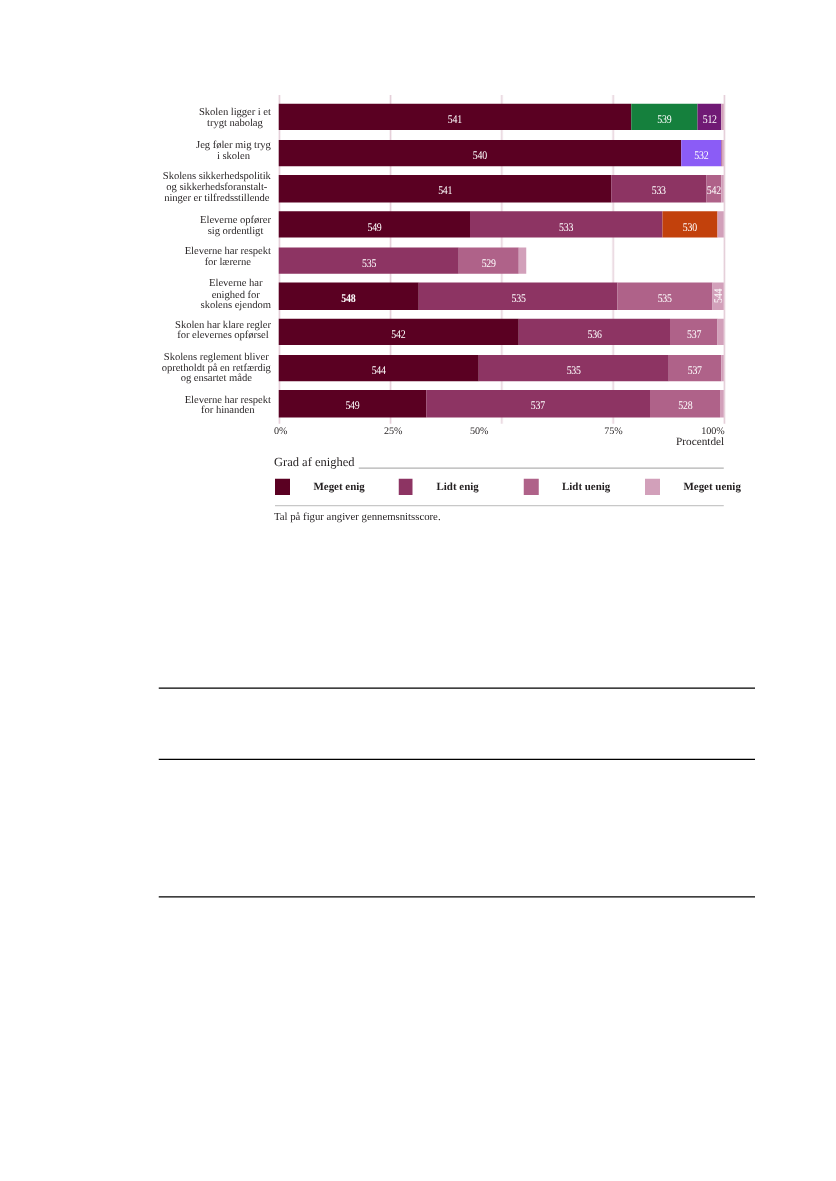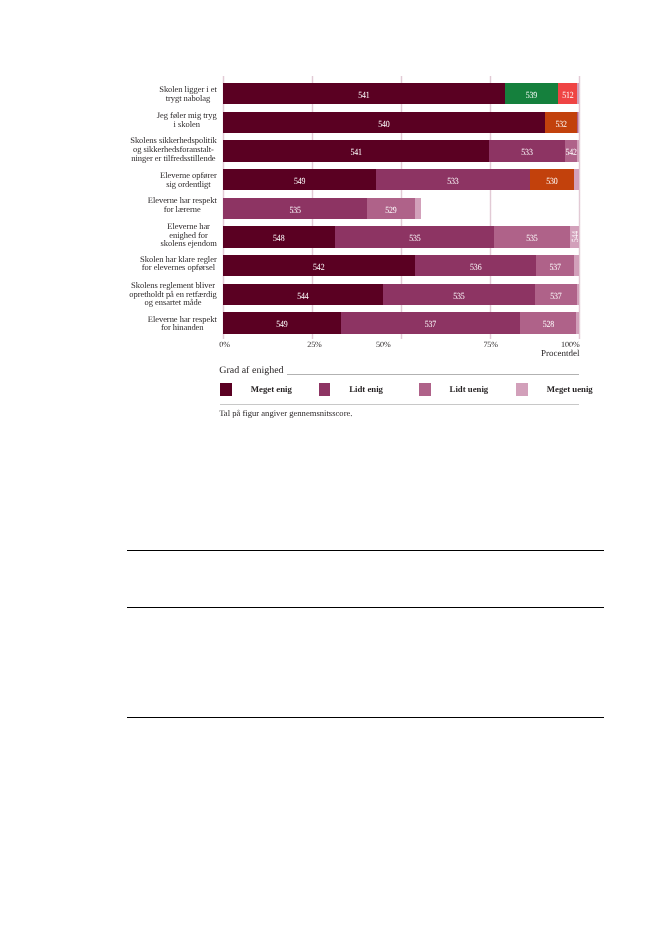--- a/index.html
+++ b/index.html
@@ -67,30 +67,30 @@
         <div class="gridline" style="left: 50%;"></div>
         <div class="gridline" style="left: 75%;"></div>
         <div class="gridline" style="left: 100%;"></div>
         <div class="row" style="top: 0px;">
           <div class="seg" style="width: 79.25%; background: rgb(90, 0, 34);">
             <div class="val">541</div>
           </div>
           <div class="seg" style="width: 14.87%; background: #15803d;">
             <div class="val">539</div>
           </div>
-          <div class="seg" style="width: 5.51%; background: #ef4444;">
+          <div class="seg" style="width: 5.51%; background: #701a75;">
             <div class="val">512</div>
           </div>
           <div class="seg" style="width: 0.37%; background: rgb(210, 160, 186);"></div>
         </div>
         <div class="row" style="top: 28.65px;">
           <div class="seg" style="width: 90.5%; background: rgb(90, 0, 34);">
             <div class="val">540</div>
           </div>
-          <div class="seg" style="width: 9.08%; background: #c2410c;">
+          <div class="seg" style="width: 9.08%; background: #8b5cf6;">
             <div class="val">532</div>
           </div>
           <div class="seg" style="width: 0.28%; background: rgb(175, 98, 137);"></div>
           <div class="seg" style="width: 0.14%; background: rgb(210, 160, 186);"></div>
         </div>
         <div class="row" style="top: 57.3px;">
           <div class="seg" style="width: 74.89%; background: rgb(90, 0, 34);">
             <div class="val">541</div>
           </div>
           <div class="seg" style="width: 21.37%; background: rgb(141, 52, 99);">
@@ -116,21 +116,21 @@
         <div class="row" style="top: 114.6px;">
           <div class="seg" style="width: 40.62%; background: rgb(141, 52, 99);">
             <div class="val">535</div>
           </div>
           <div class="seg" style="width: 13.49%; background: rgb(175, 98, 137);">
             <div class="val">529</div>
           </div>
           <div class="seg" style="width: 1.66%; background: rgb(210, 160, 186);"></div>
         </div>
         <div class="row" style="top: 143.25px;">
-          <div class="seg" style="width: 31.35%; background: rgb(90, 0, 34);">
+          <div class="seg" style="width: 31.35%; background: rgb(90, 0, 34); font-weight: bold;">
             <div class="val">548</div>
           </div>
           <div class="seg" style="width: 44.9%; background: rgb(141, 52, 99);">
             <div class="val">535</div>
           </div>
           <div class="seg" style="width: 21.25%; background: rgb(175, 98, 137);">
             <div class="val">535</div>
           </div>
           <div class="seg rot" style="width: 2.5%; background: rgb(210, 160, 186);">
             <div class="val">544</div>

